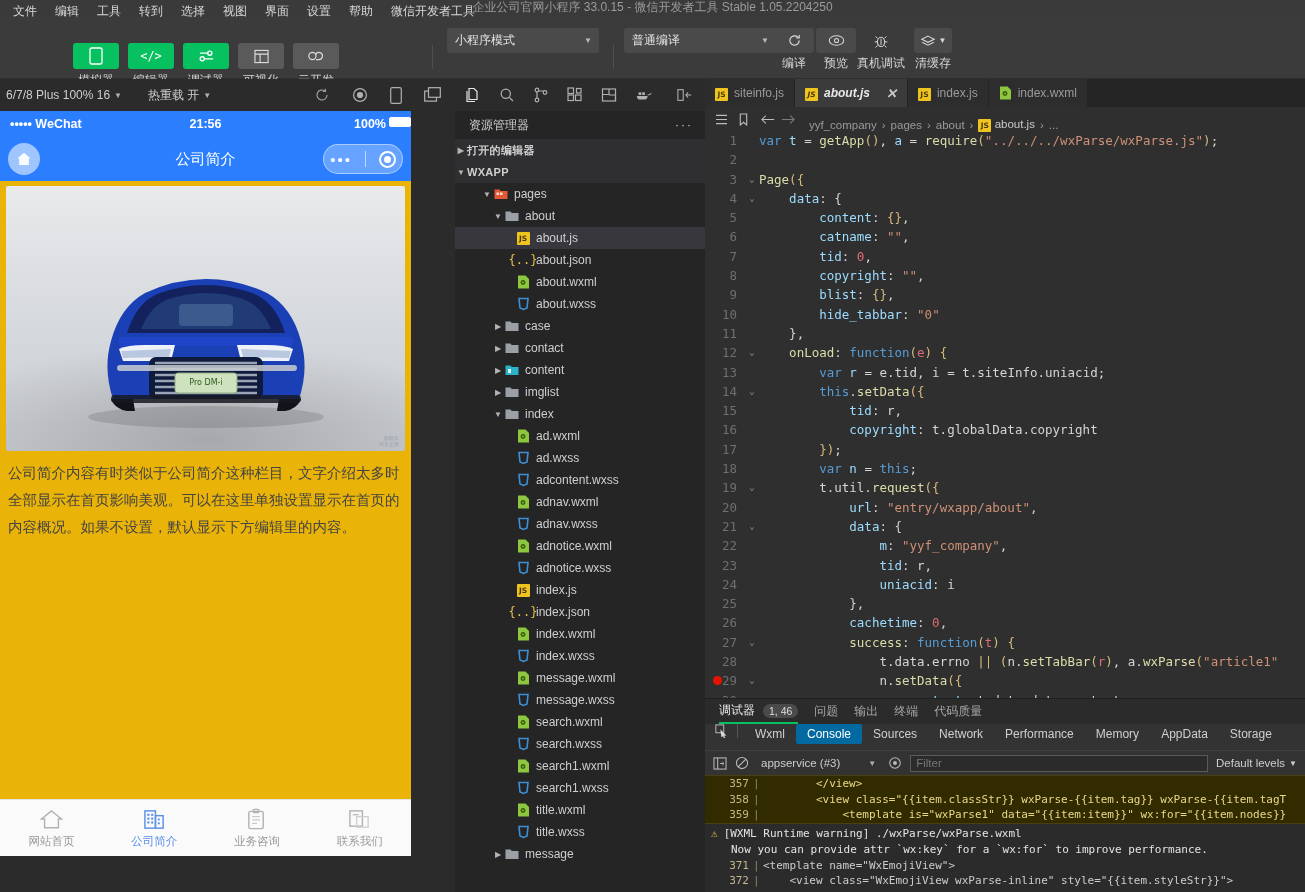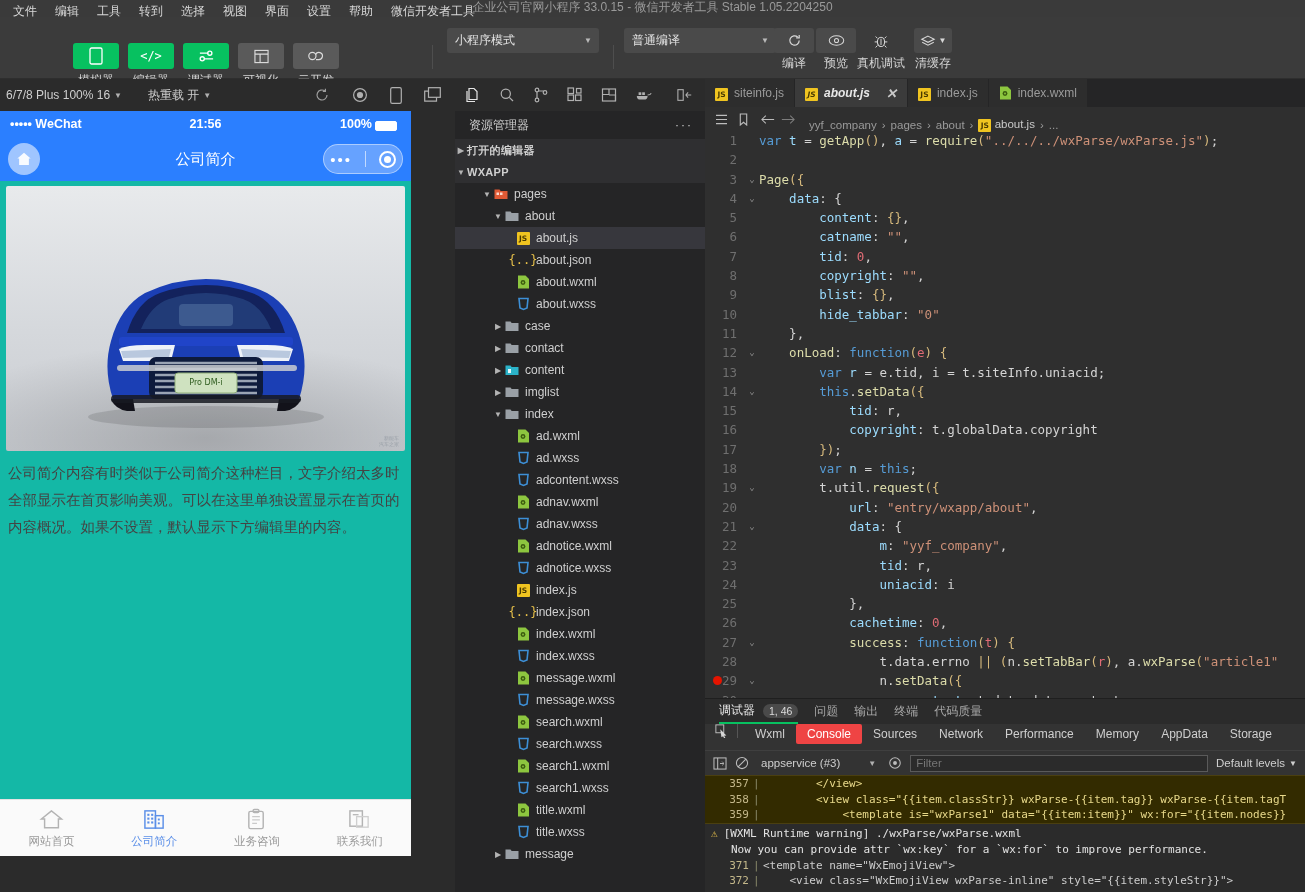--- a/index.html
+++ b/index.html
@@ -67,30 +67,30 @@
     background: #2b2b2b;
   }
   .sim-bar {
     height: 32px; display: flex; align-items: center;
     padding: 0 6px; font-size: 12px; color: #cfcfcf; position: relative;
   }
   .sim-bar .seg { cursor: pointer; white-space: nowrap; }
   .sim-icons { position: absolute; right: 14px; display: flex; gap: 22px; }
   .phone {
     position: absolute; left: 0; top: 32px; width: 411px; height: 745px;
-    background: #14b8a6; overflow: hidden;
+    background: #eab308; overflow: hidden;
   }
   .status {
     height: 26px; background: #2b7fff; color: #fff; display: flex;
     align-items: center; font-size: 12.5px; padding: 0 10px; position: relative;
     font-weight: bold;
   }
   .status .time { position: absolute; left: 0; width: 100%; text-align: center; font-weight: bold;}
   .status .batt {
-    position: absolute; right: 14px; display: flex; align-items: flex-end; gap: 3px;
+    position: absolute; right: 0; display: flex; align-items: flex-start; gap: 3px;
   }
   .battbox { width: 22px; height: 10px; border: 1.5px solid #fff; border-radius: 2px; background: #fff; }
   .navbar {
     height: 44px; background: #2b7fff; position: relative;
     display: flex; align-items: center; justify-content: center;
     color: #fff; font-size: 15px;
   }
   .homebtn {
     position: absolute; left: 8px; width: 32px; height: 32px; border-radius: 50%;
     background: rgba(255,255,255,.55); display: flex; align-items: center; justify-content: center;
@@ -187,21 +187,21 @@
   }
   .dbg-tabs { height: 25px; display: flex; align-items: center; gap: 16px; padding: 0 14px; font-size: 12px; color: #a8a8a8;}
   .dbg-tabs .t { cursor: pointer; height: 25px; display: flex; align-items: center; }
   .dbg-tabs .t.active { color: #e8e8e8; border-bottom: 2px solid #07c160; }
   .badge { background: #4a4a4a; border-radius: 8px; padding: 1px 6px; font-size: 10.5px; color: #dcdcdc; }
   .dv-tabs {
     height: 26px; display: flex; gap: 0; padding-left: 8px;
     background: #333333; font-size: 12px; color: #cfcfcf;
   }
   .dv-tabs .dt { padding: 0 11px; height: 20px; display: flex; align-items: center; border-radius: 2px; cursor: pointer; }
-  .dv-tabs .dt.active { background: #ef4444; color: #fff; }
+  .dv-tabs .dt.active { background: #0369a1; color: #fff; }
   .dv-sep { width: 1px; height: 14px; background: #565656; margin: 0 6px; }
   .cons-toolbar {
     height: 25px; display: flex; align-items: center; gap: 8px; padding: 0 8px;
     background: #333333; border-top: 1px solid #3f3f3f; font-size: 11.5px; color: #cfcfcf;
   }
   .ctx-sel { display: flex; align-items: center; gap: 28px; padding: 0 4px; cursor: pointer; }
   .filter-in {
     flex: 1; height: 17px; background: #2b2b2b; border: 1px solid #5a5a5a;
     color: #cfcfcf; font-size: 11.5px; padding: 0 5px; outline: none;
     font-family: "Liberation Sans", sans-serif;

